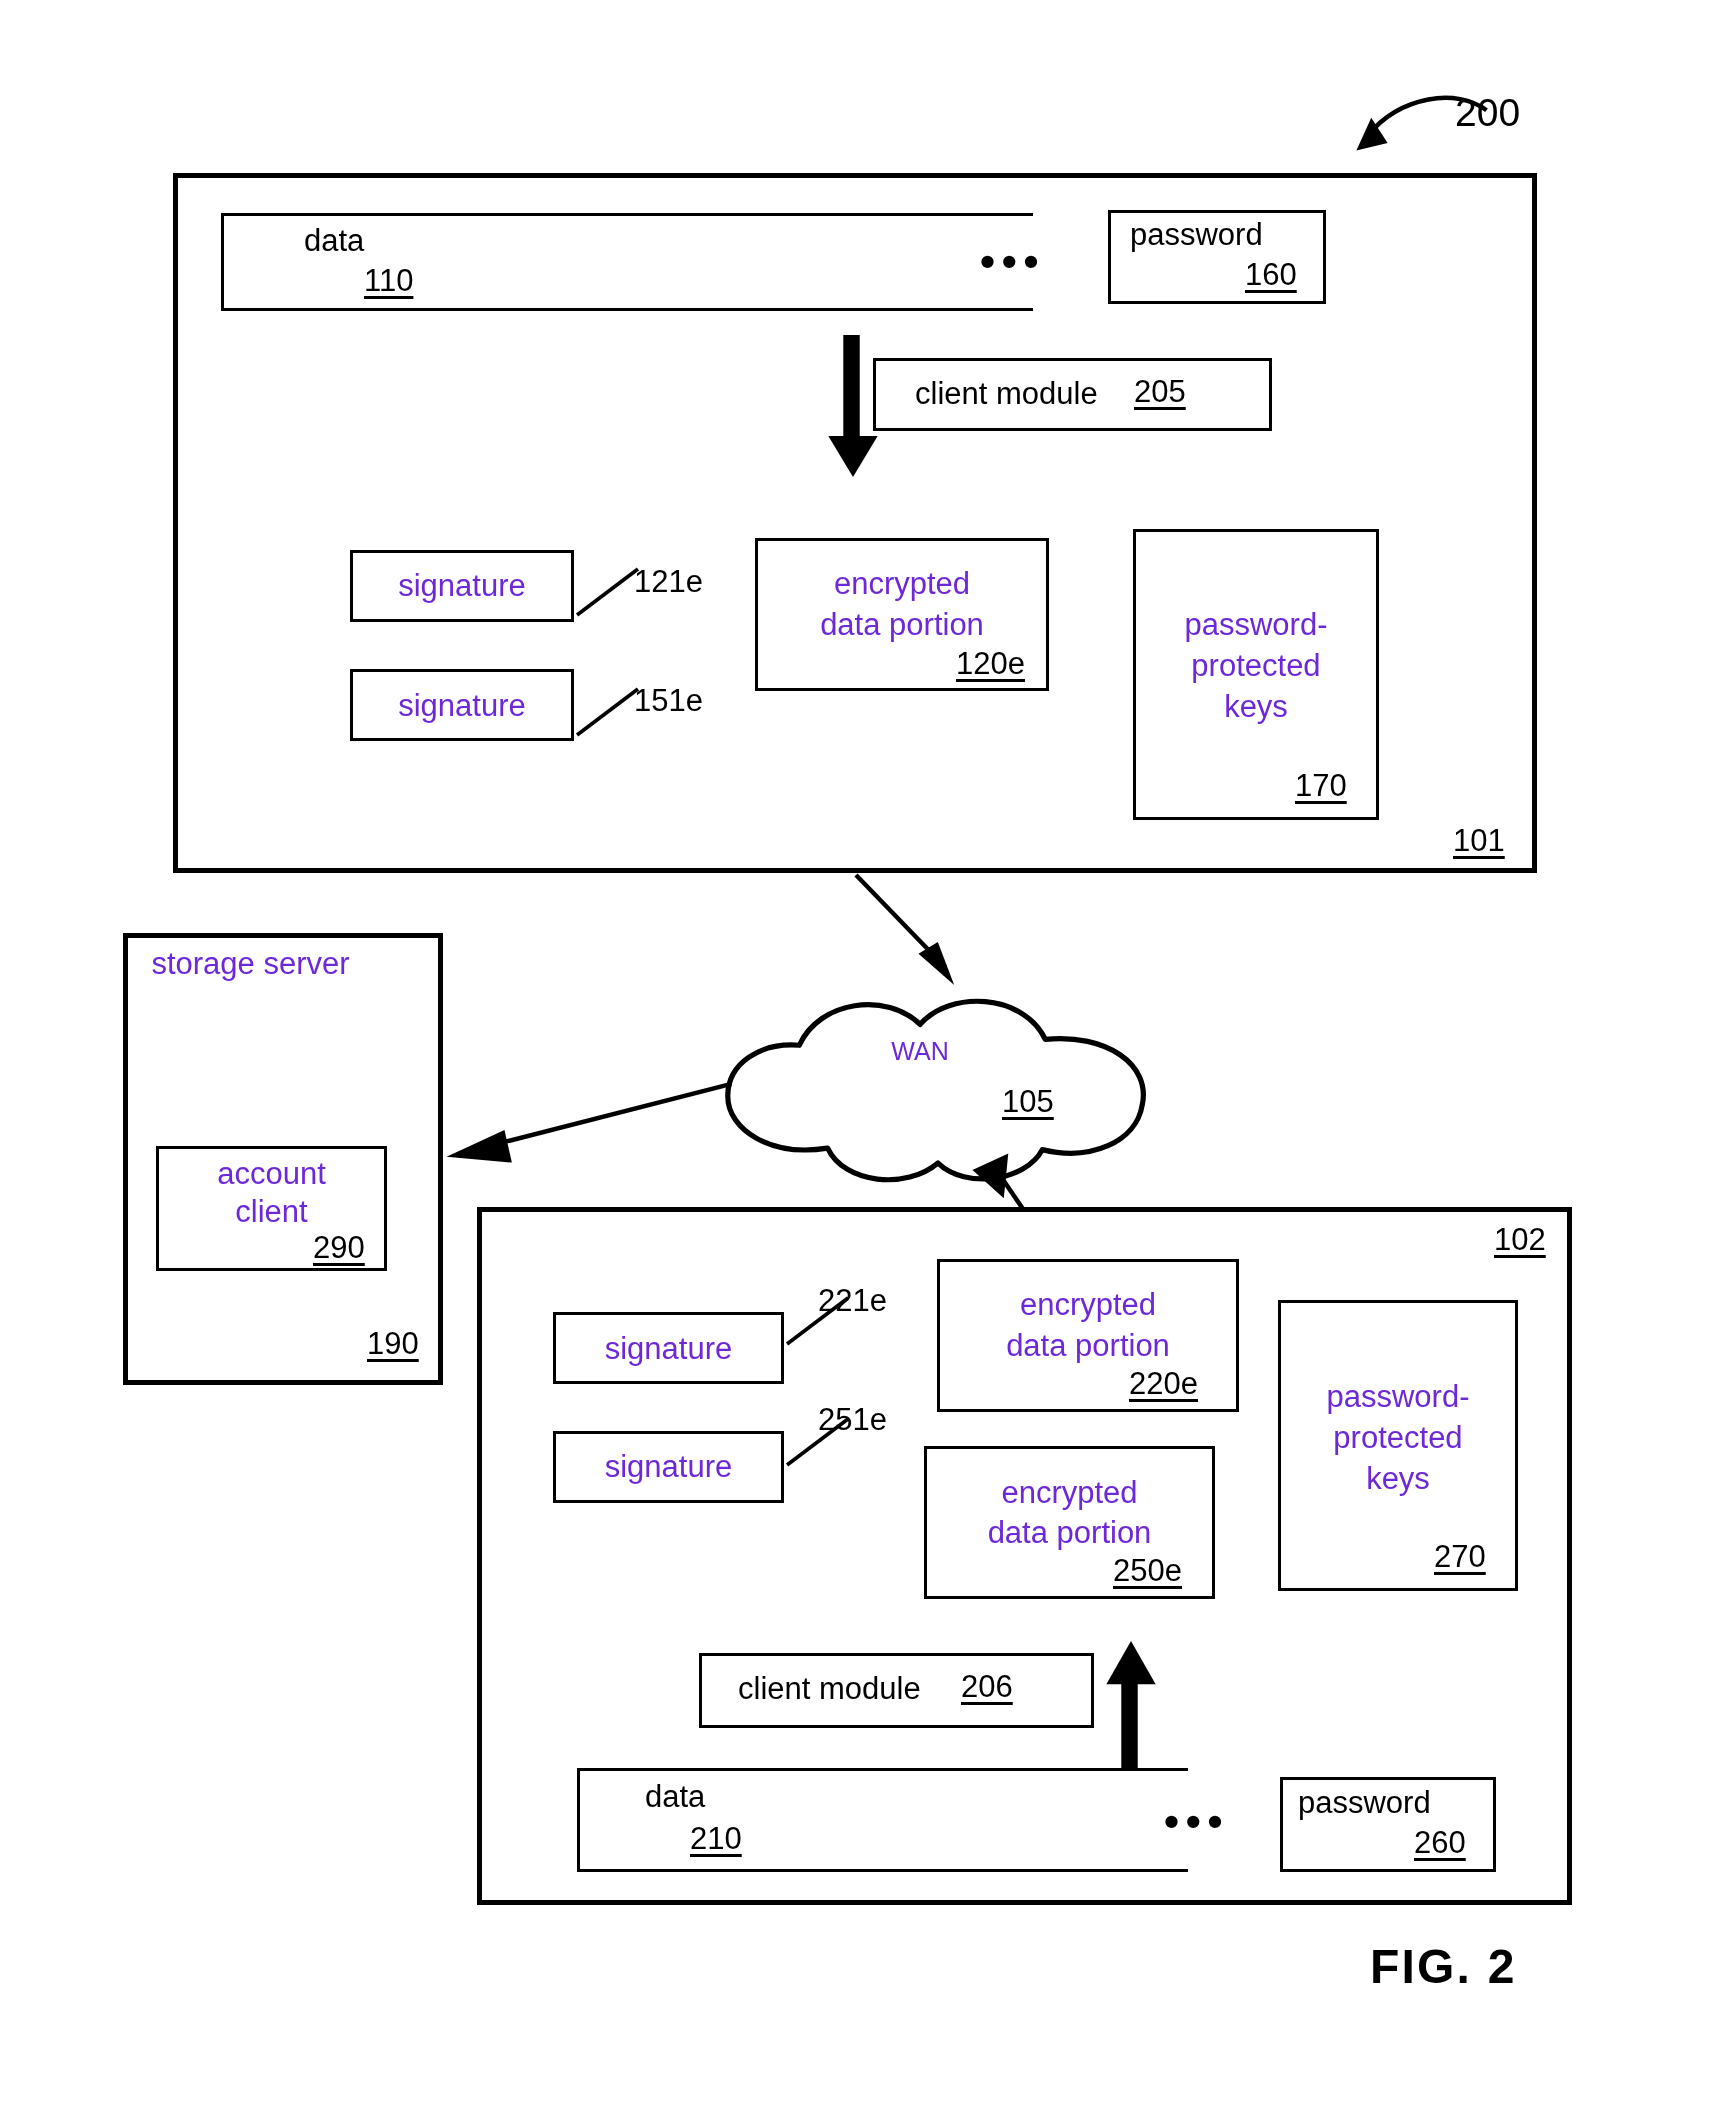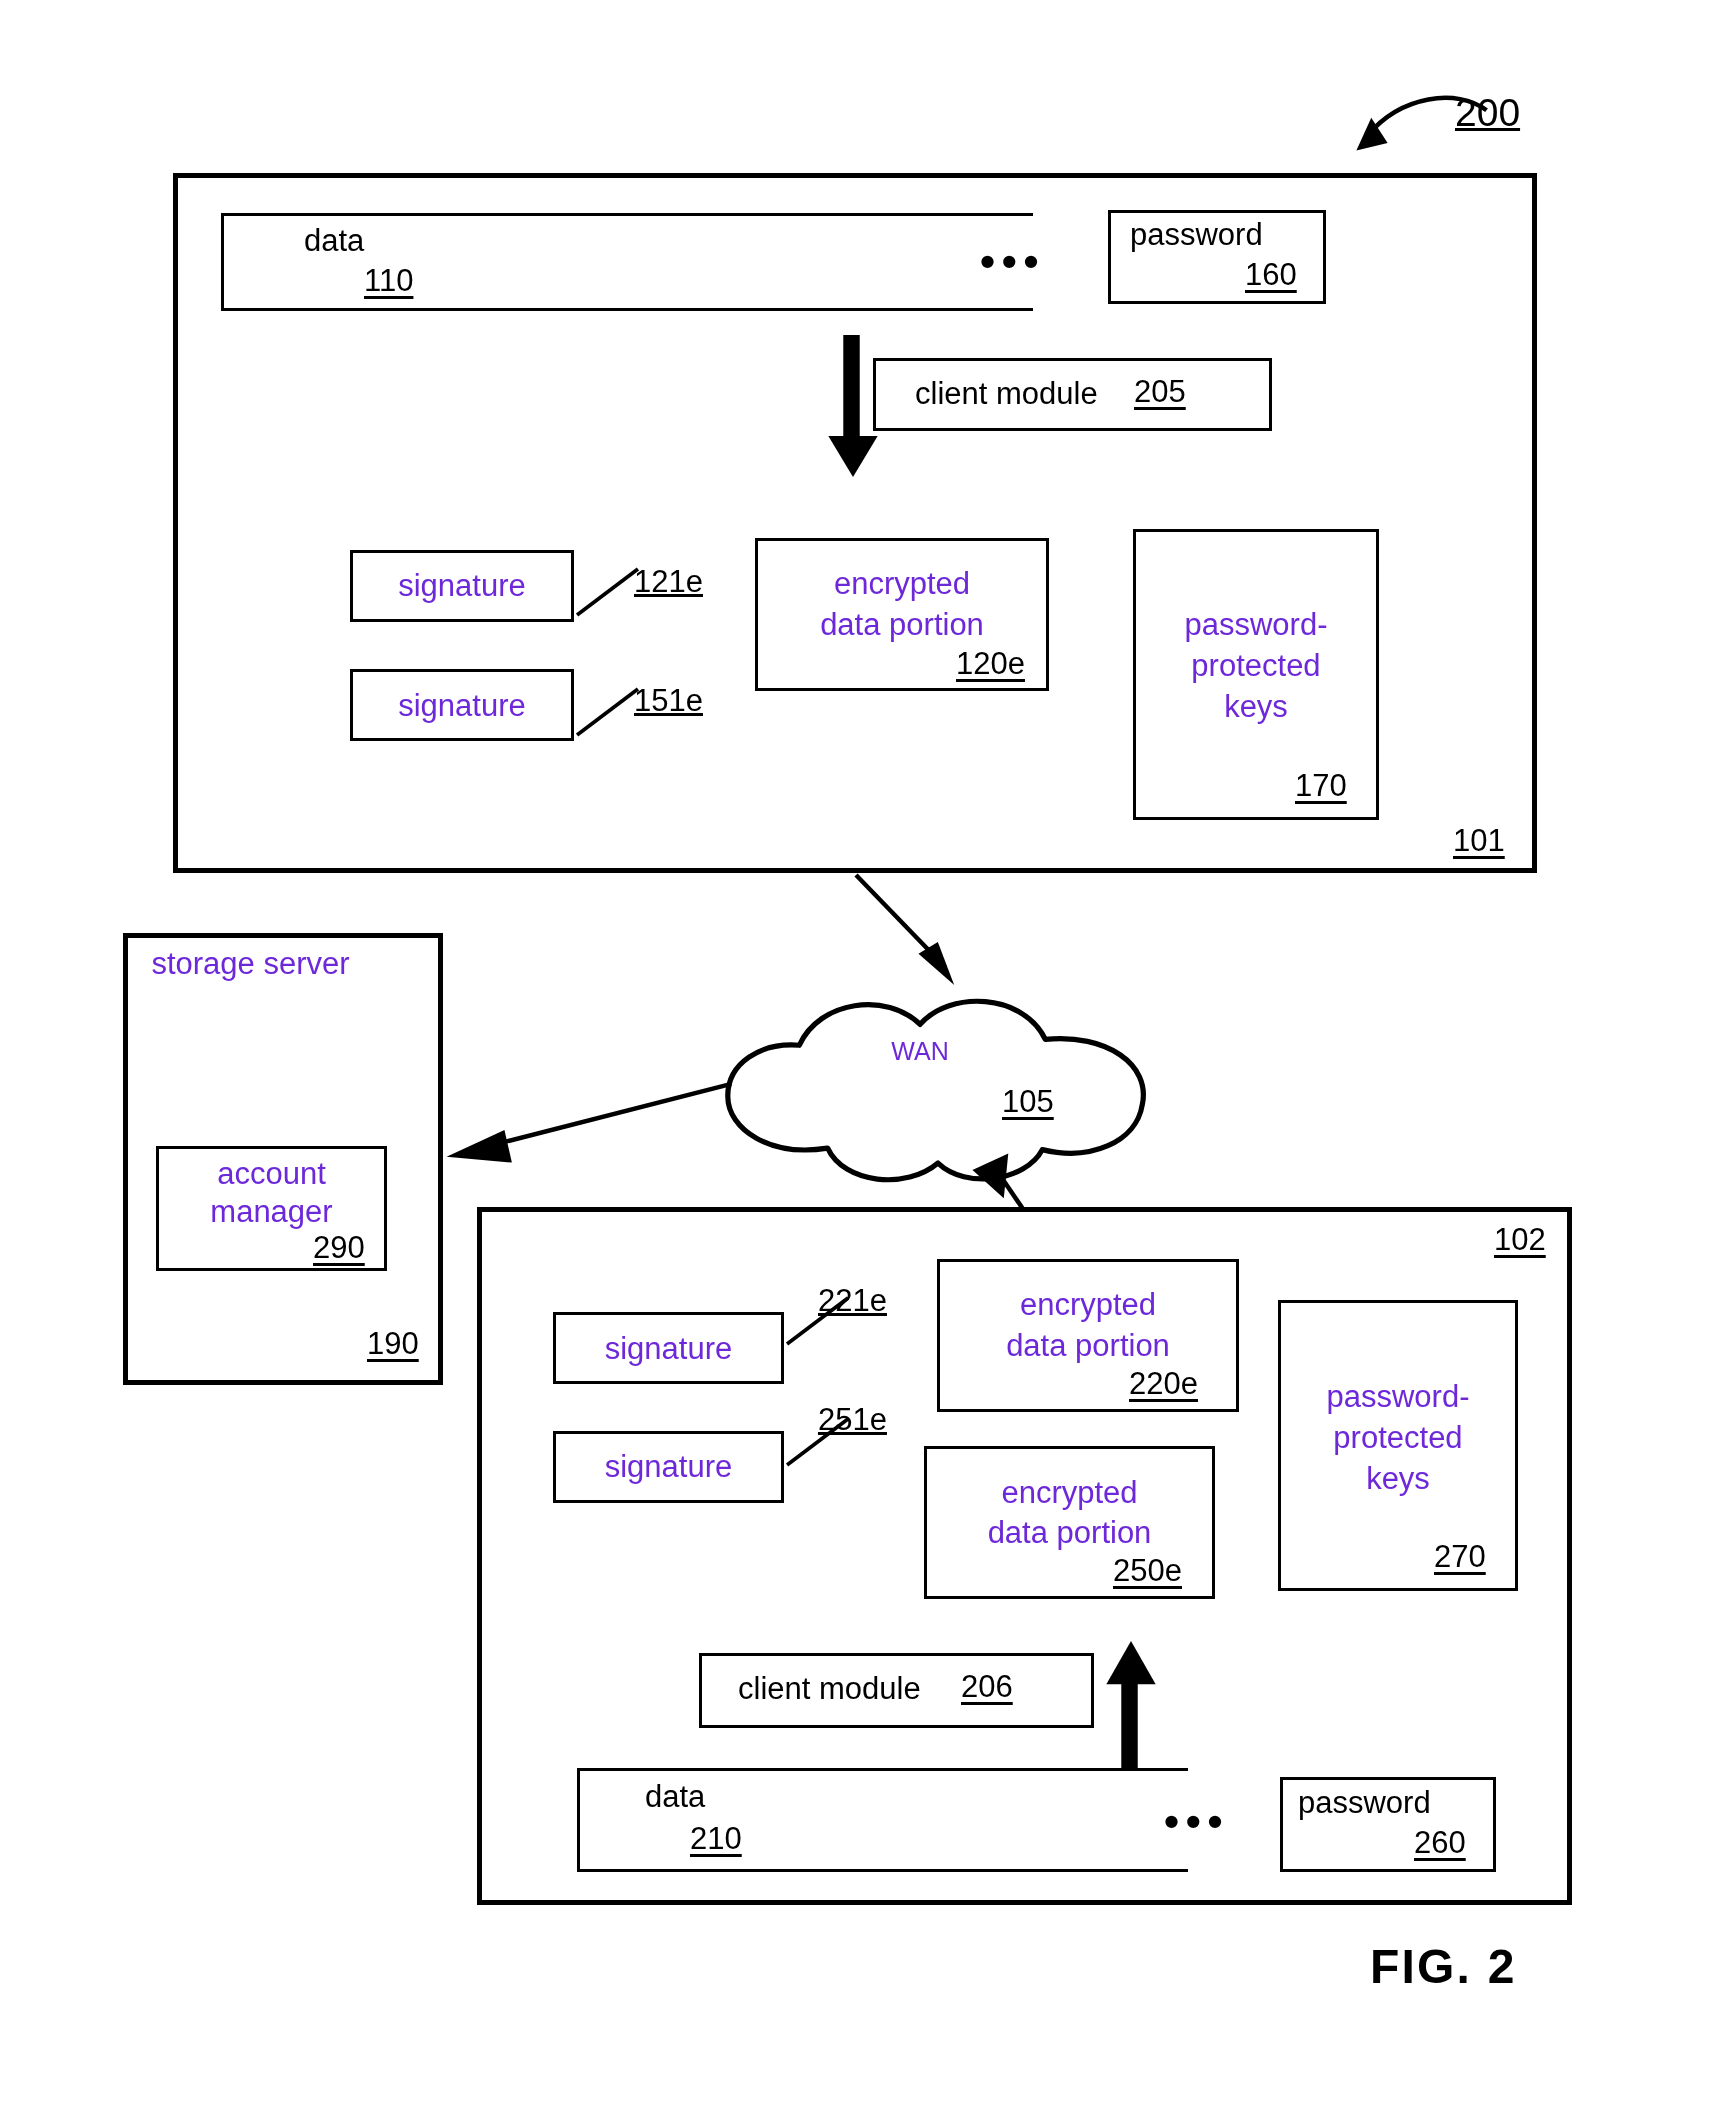--- a/index.html
+++ b/index.html
@@ -61,21 +61,20 @@
     text-decoration-thickness: 3px;
     white-space: nowrap;
     color: #000;
   }
   .ref-plain {
     position: absolute;
     font-size: 31px;
     line-height: 36px;
     white-space: nowrap;
     color: #000;
-    text-decoration: underline;
   }
   .fig-caption {
     position: absolute;
     font-size: 48px;
     font-weight: bold;
     letter-spacing: 2.2px;
     white-space: nowrap;
     color: #000;
   }
   .ellipsis {
@@ -169,21 +168,21 @@
     <line x1="392" y1="4" x2="40" y2="94" stroke="#000" stroke-width="6"></line>
     <path d="M 86 66 L 8 102 L 96 110 Z" fill="#000"></path>
   </svg>
 
   <div class="container" style="left:123px; top:933px; width:320px; height:452px;"></div>
   <div class="lbl-c" style="left:123px; top:944px; width:255px;">storage server</div>
   <div class="ref" style="left:367px; top:1326px;">190</div>
 
   <div class="box" style="left:156px; top:1146px; width:231px; height:125px;"></div>
   <div class="lbl-c" style="left:156px; top:1154px; width:231px;">account</div>
-  <div class="lbl-c" style="left:156px; top:1192px; width:231px;">manager</div>
+  <div class="lbl-c" style="left:156px; top:1192px; width:231px;">client</div>
   <div class="ref" style="left:313px; top:1230px;">290</div>
 
   <svg class="abs" style="left:965px; top:1149px;" width="97" height="86" viewBox="0 0 130 115">
     <line x1="98" y1="110" x2="38" y2="22" stroke="#000" stroke-width="6"></line>
     <path d="M 10 28 L 58 6 L 52 66 Z" fill="#000"></path>
   </svg>
 
   <div class="container" style="left:477px; top:1207px; width:1095px; height:698px;"></div>
   <div class="ref" style="left:1494px; top:1222px;">102</div>
 

